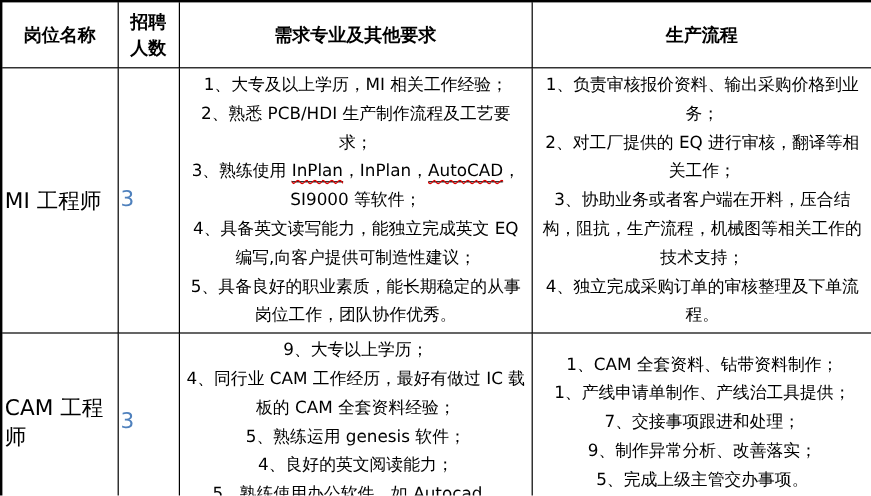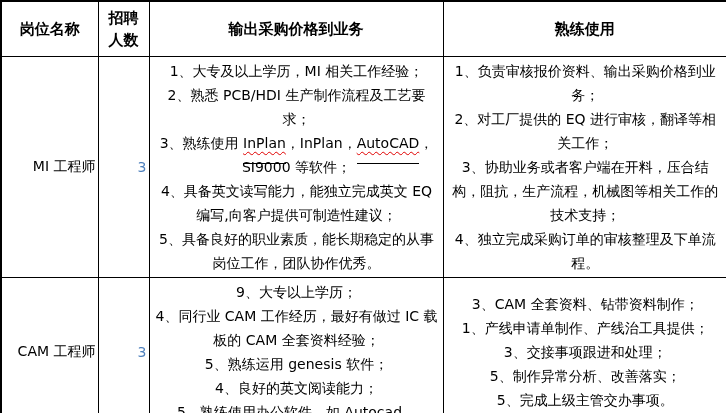--- a/index.html
+++ b/index.html
@@ -34,23 +34,23 @@
 
   th.hdr {
     font-size: 15px;
     font-weight: bold;
     text-align: center;
     vertical-align: middle;
     padding: 2px 4px;
     line-height: 22px;
   }
   td.cell-center {
-    text-align: right;
+    text-align: left;
     vertical-align: middle;
-    font-size: 14px;
+    font-size: 18px;
     padding: 2px;
   }
   td.cell-list {
     vertical-align: middle;
     text-align: center;
     font-size: 14px;
     line-height: 24px;
     padding: 2px 4px 2px 5px;
   }
   .line-item { margin: 0; }
@@ -58,40 +58,40 @@
   .wavy {
     text-decoration: underline;
     text-decoration-style: wavy;
     text-decoration-color: var(--wavy-color, #e00000);
     text-decoration-skip-ink: none;
     text-decoration-thickness: 1px;
     text-underline-offset: 3px;
   }
   .u-solid {
     border-bottom: 1px solid #000;
-    padding-bottom: 12px;
+    padding-bottom: 0px;
   }
 </style>
 </head>
 <body>
 
 <div class="page">
   <table class="job-table">
     <colgroup>
       <col style="width:97px">
       <col style="width:51px">
       <col style="width:294px">
       <col style="width:284px">
     </colgroup>
     <thead>
       <tr>
         <th class="hdr">岗位名称</th>
         <th class="hdr">招聘人数</th>
-        <th class="hdr">输出采购价格到业务</th>
-        <th class="hdr">熟练使用</th>
+        <th class="hdr">需求专业及其他要求</th>
+        <th class="hdr">生产流程</th>
       </tr>
     </thead>
     <tbody>
       <tr class="row-1">
         <td class="cell-center">MI 工程师</td>
         <td class="cell-center headcount-val headcount" style="color: rgb(79, 129, 189);">3</td>
         <td class="cell-list">
             <div class="line-item"><span>1、大专及以上学历，MI 相关工作经验；</span></div>
             <div class="line-item"><span>2、熟悉 PCB/HDI 生产制作流程及工艺要求；</span></div>
             <div class="line-item"><span>3、熟练使用 </span><span class="wavy u-solid">InPlan</span><span>，InPlan，</span><span class="wavy u-solid">AutoCAD</span><span>，SI9000 等软件；</span></div>
@@ -109,22 +109,22 @@
         <td class="cell-center">CAM 工程师</td>
         <td class="cell-center headcount-val headcount" style="color: rgb(79, 129, 189);">3</td>
         <td class="cell-list">
             <div class="line-item"><span>9、大专以上学历；</span></div>
             <div class="line-item"><span>4、同行业 CAM 工作经历，最好有做过 IC 载板的 CAM 全套资料经验；</span></div>
             <div class="line-item"><span>5、熟练运用 genesis 软件；</span></div>
             <div class="line-item"><span>4、良好的英文阅读能力；</span></div>
             <div class="line-item"><span>5、熟练使用办公软件，如 </span><span class="wavy">Autocad</span><span>。</span></div>
           </td>
         <td class="cell-list">
-            <div class="line-item"><span>3、CAM 全套资料、钻带资料制作；</span></div>
+            <div class="line-item"><span>1、CAM 全套资料、钻带资料制作；</span></div>
             <div class="line-item"><span>1、产线申请单制作、产线治工具提供；</span></div>
-            <div class="line-item"><span>3、交接事项跟进和处理；</span></div>
-            <div class="line-item"><span>5、制作异常分析、改善落实；</span></div>
+            <div class="line-item"><span>7、交接事项跟进和处理；</span></div>
+            <div class="line-item"><span>9、制作异常分析、改善落实；</span></div>
             <div class="line-item"><span>5、完成上级主管交办事项。</span></div>
           </td>
       </tr>
     </tbody>
   </table>
 </div>
 
 </body></html>

